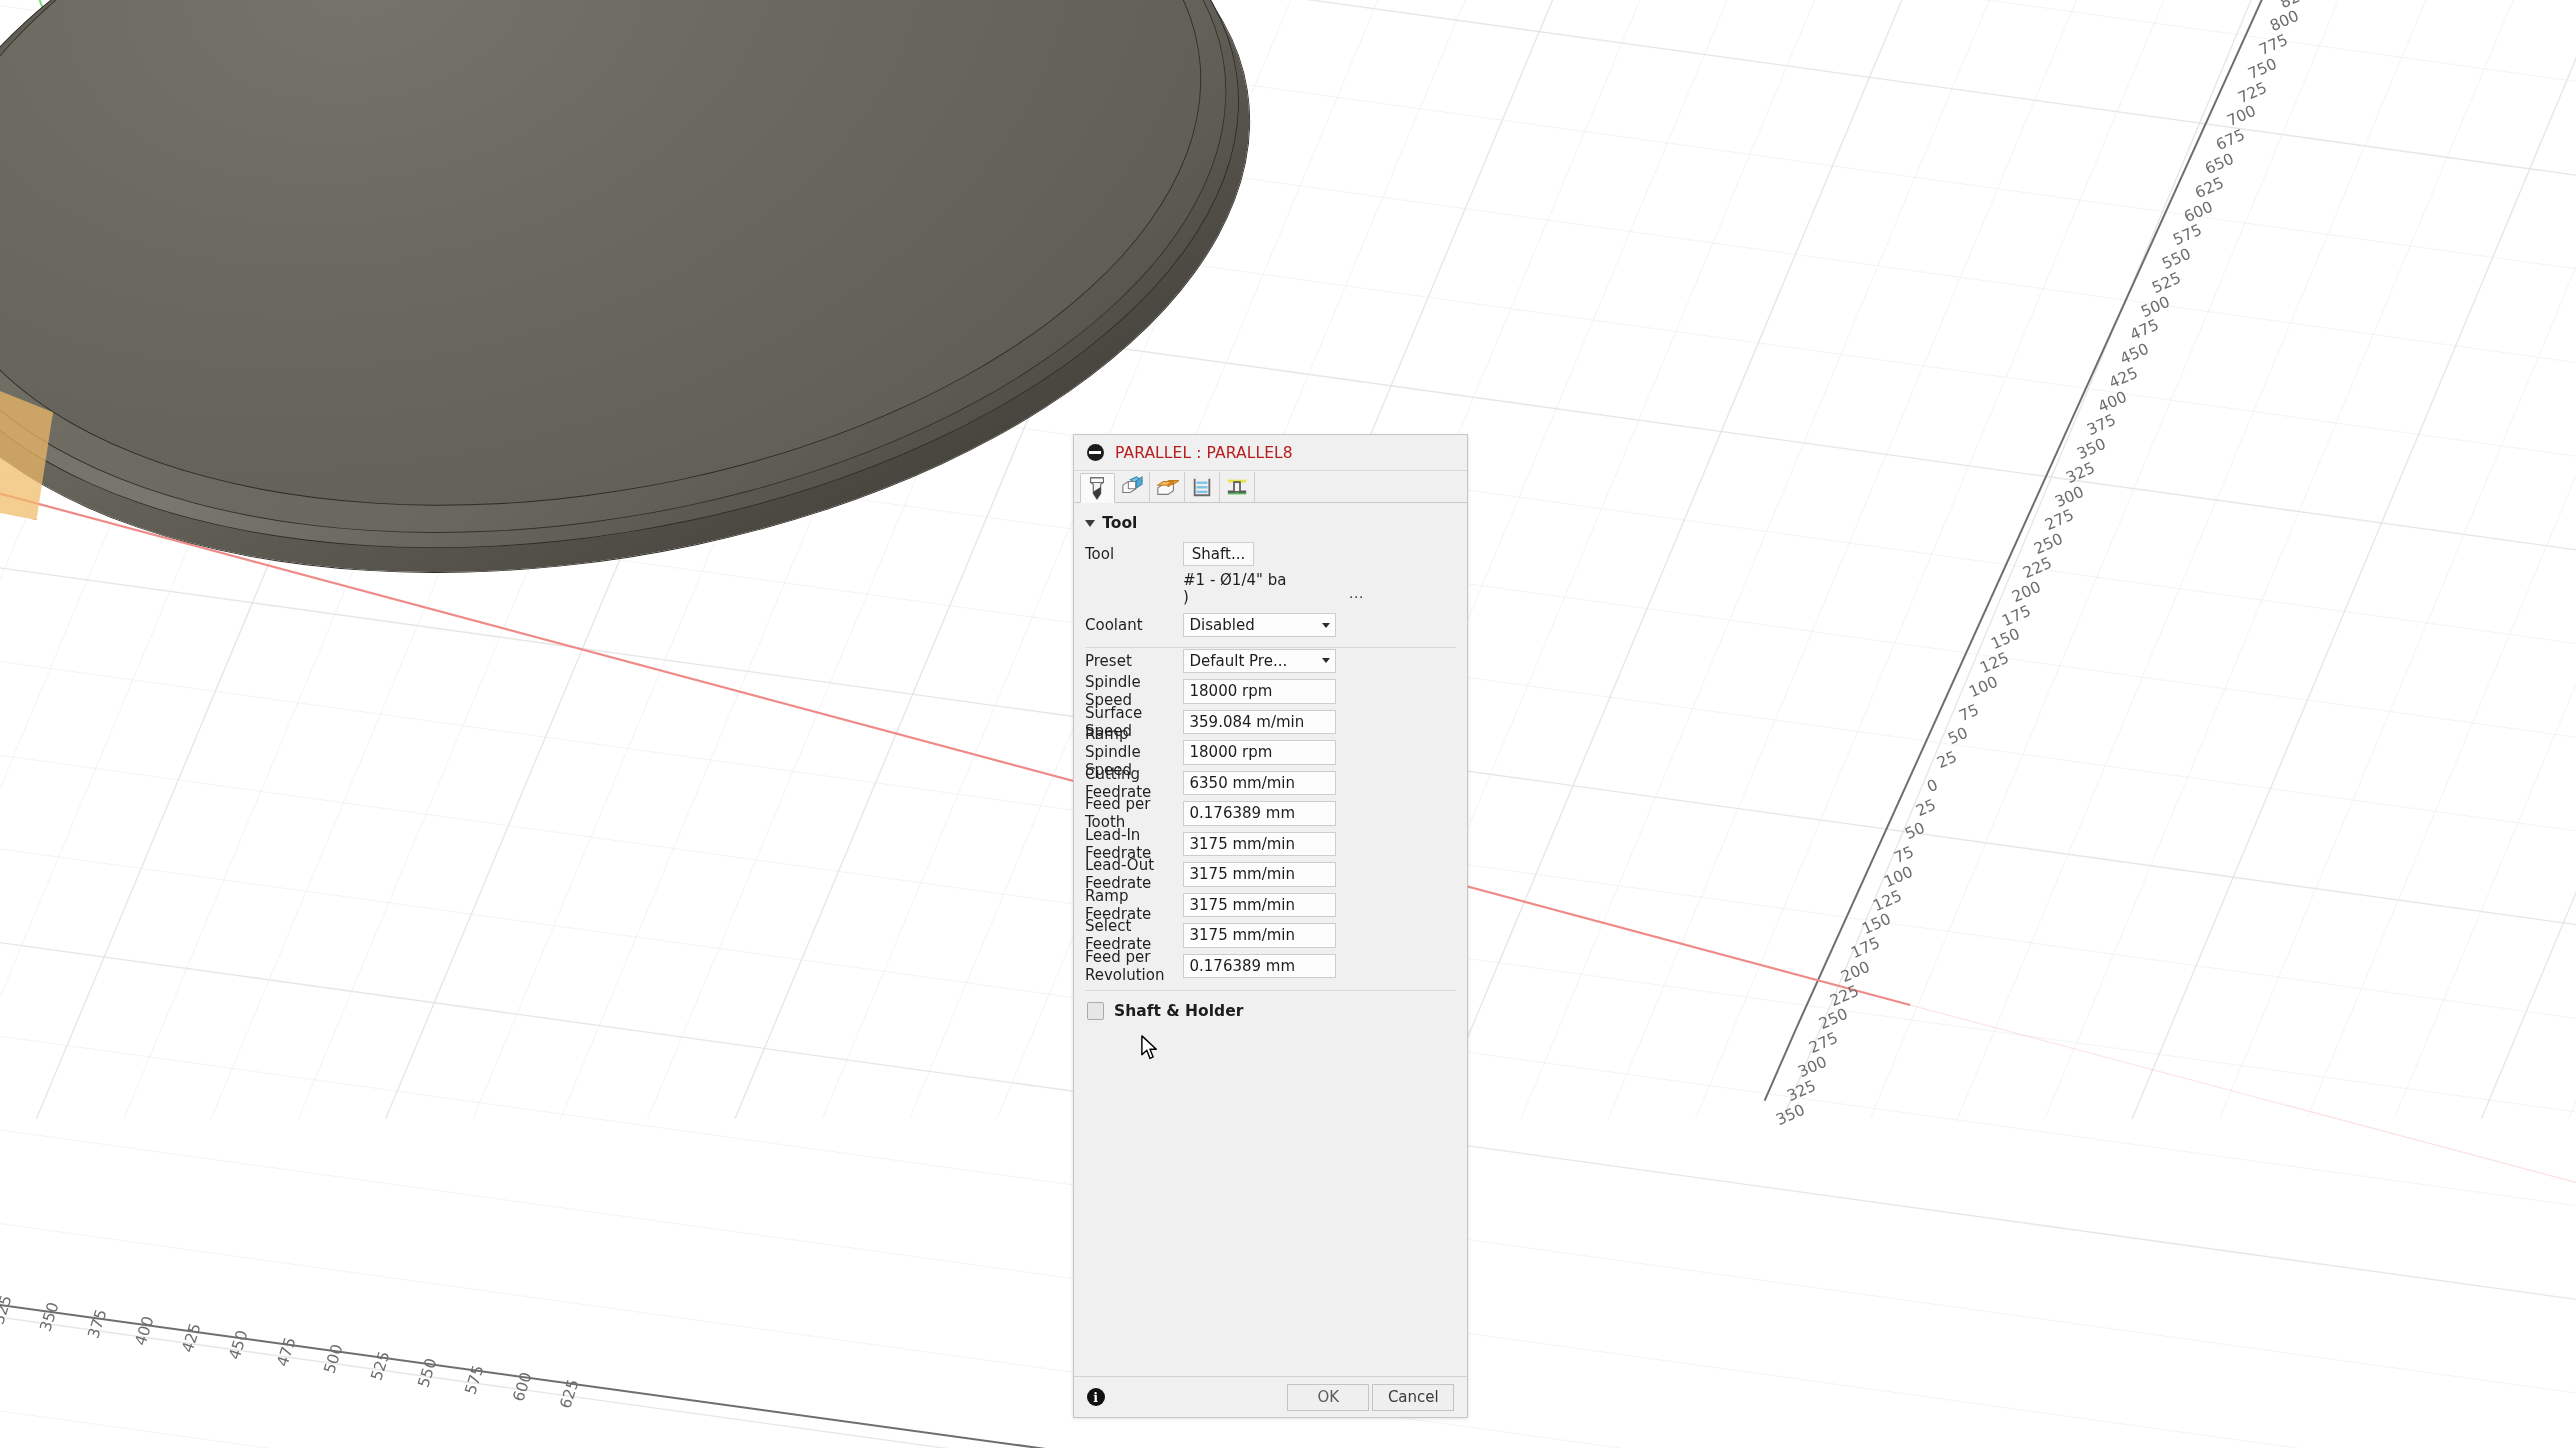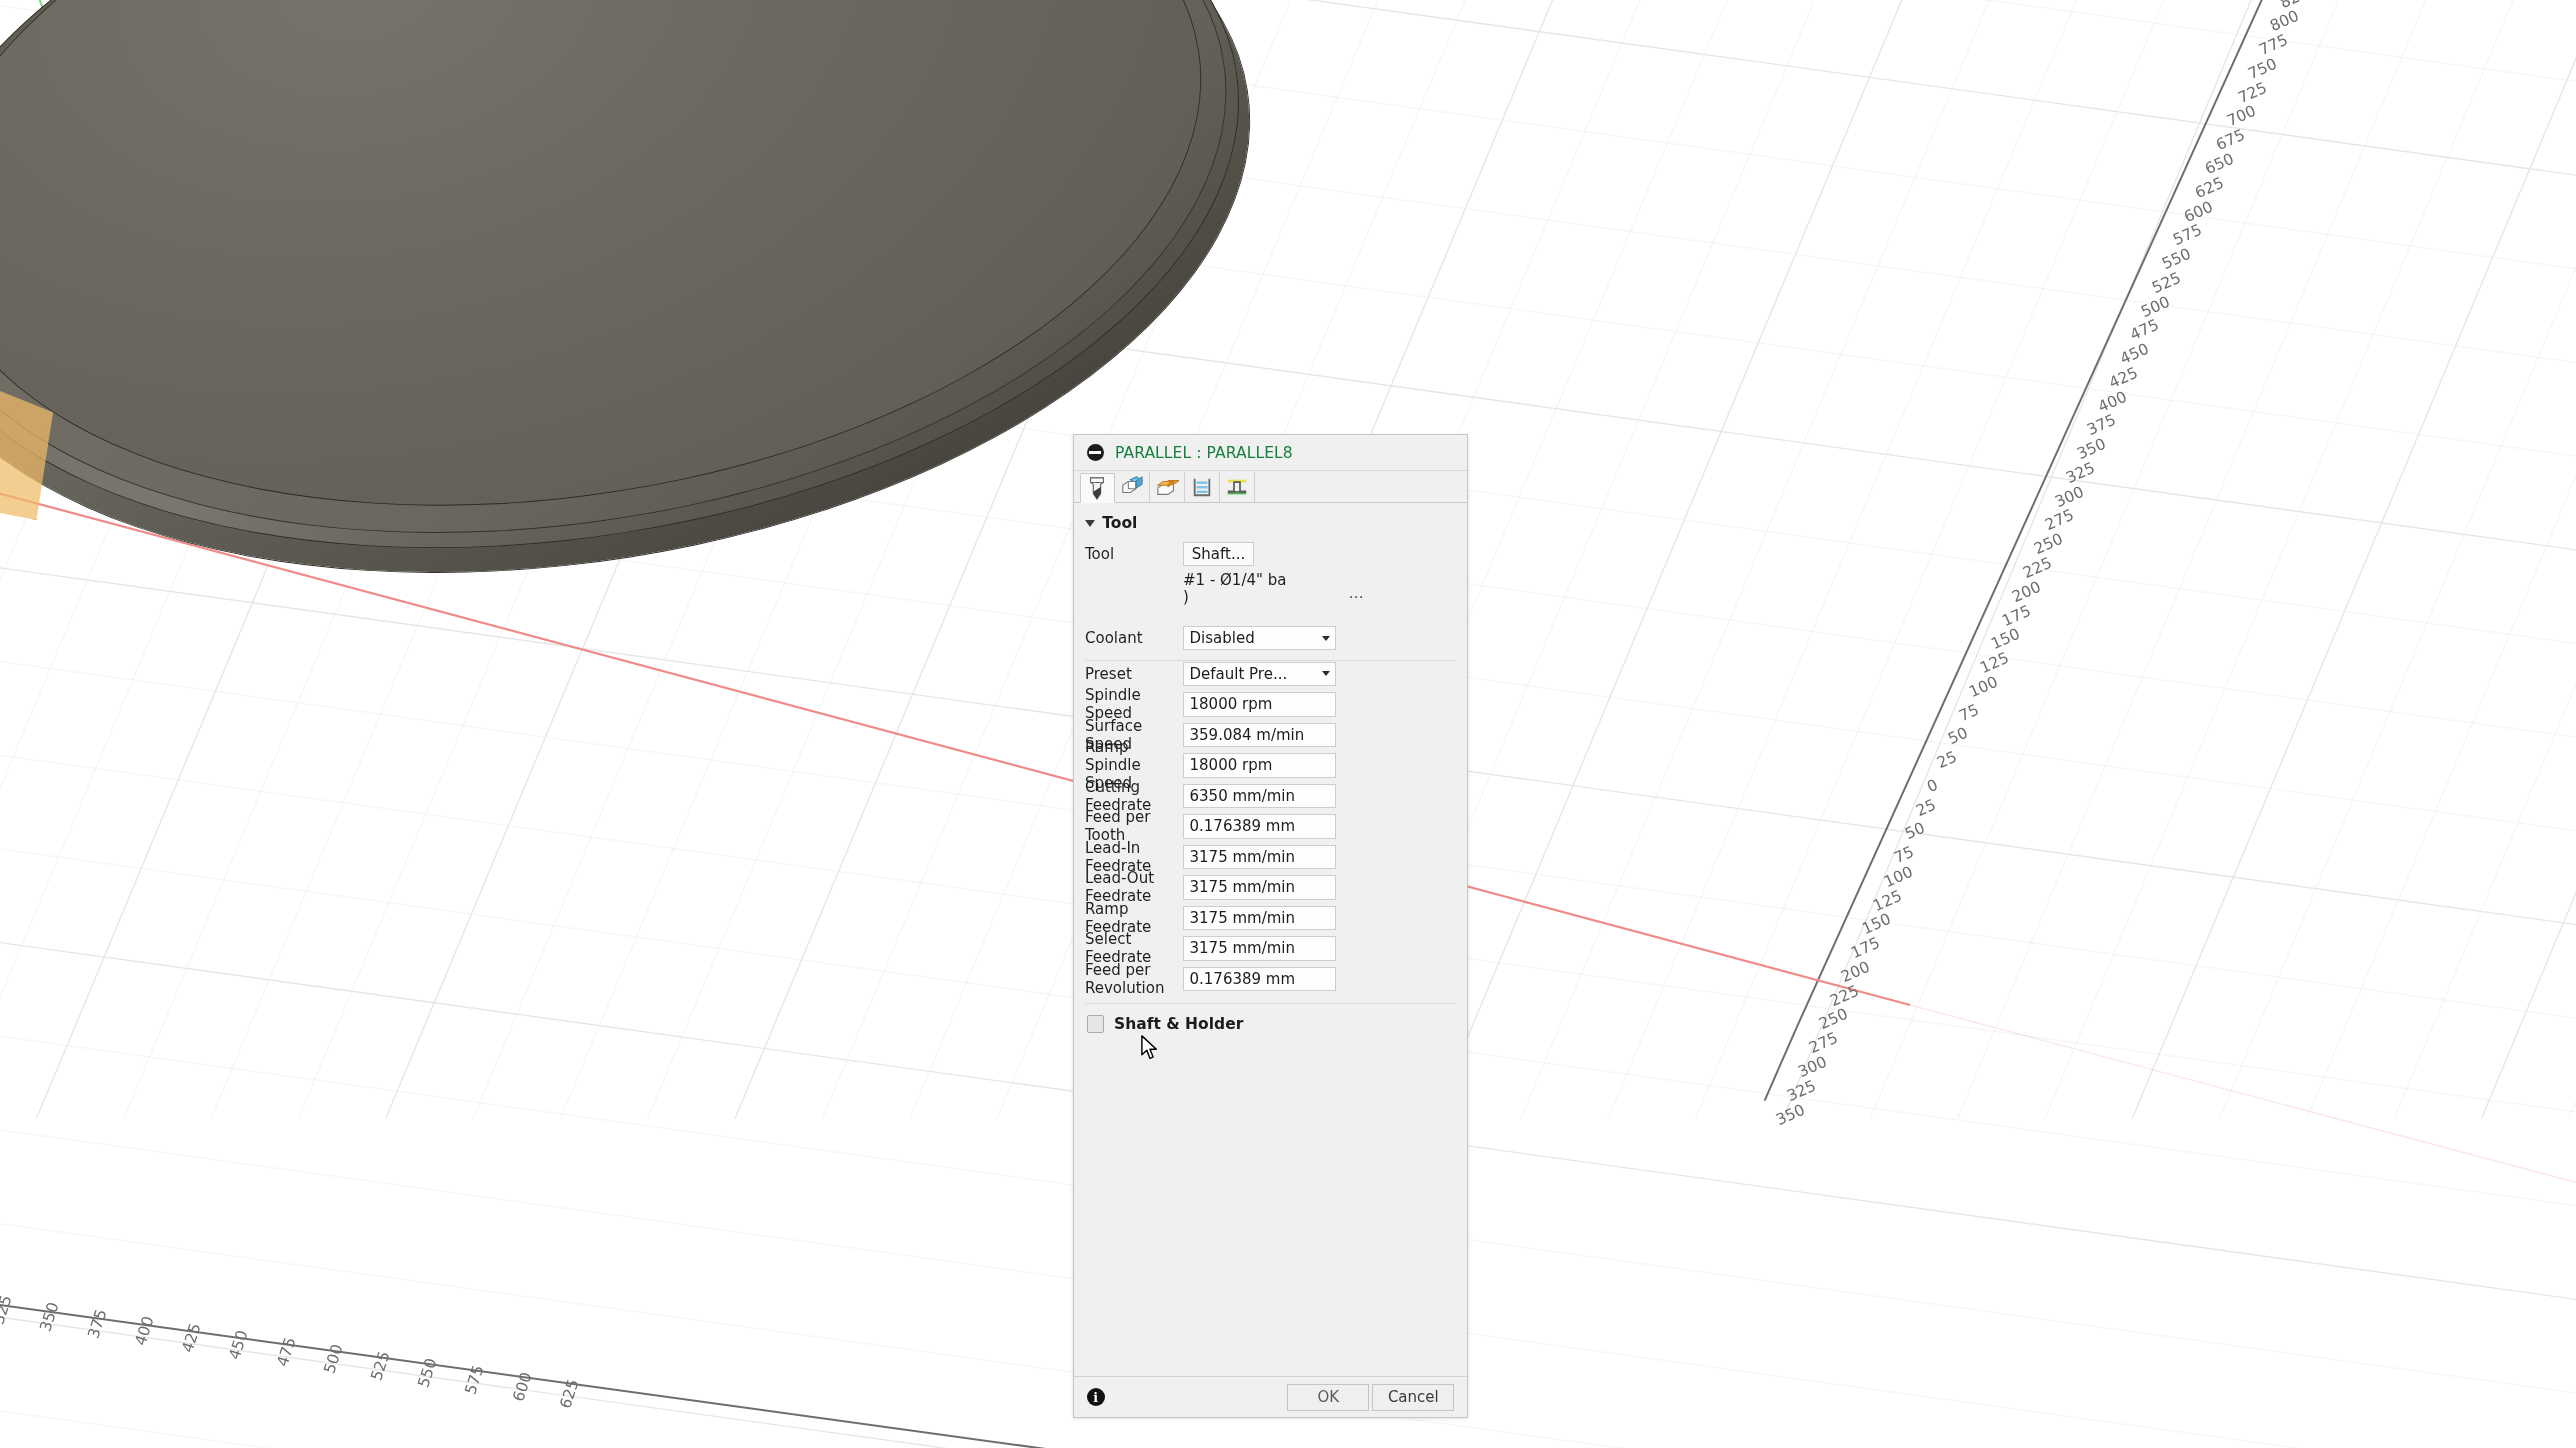--- a/index.html
+++ b/index.html
@@ -62,21 +62,21 @@
     height:35px;flex:0 0 35px;display:flex;align-items:center;gap:11px;
     padding:0 12.7px;background:#f0f0f0;border-bottom:0.9px solid #d7d7d7;
   }
   .collapse-ico{
     width:17.3px;height:17.3px;border-radius:50%;background:#1c1c1c;
     position:relative;flex:0 0 17.3px;
   }
   .collapse-ico::after{
     content:"";position:absolute;left:2.7px;top:7.3px;width:12px;height:2.7px;background:#fff;
   }
-  #dlg-title{font-size:15.5px;color:#15803d;letter-spacing:0.1px;white-space:nowrap;}
+  #dlg-title{font-size:15.5px;color:#b91c1c;letter-spacing:0.1px;white-space:nowrap;}
 
   
   #tabstrip{
     height:31px;flex:0 0 31px;display:flex;align-items:flex-end;
     background:#f0f0f0;border-bottom:0.9px solid #c9c9c9;padding-left:5.5px;
   }
   .tab{
     width:35px;height:30px;display:flex;align-items:center;justify-content:center;
     border-right:0.9px solid #cfcfcf;box-sizing:border-box;position:relative;
   }
@@ -410,21 +410,21 @@
       <span class="lbl">Tool</span>
       <div class="btn-select">Shaft...</div>
     </div>
 
     <div class="tool-desc">
       <div>#1 - Ø1/4" ba</div>
       <div>)</div>
       <span class="ell">⋯</span>
     </div>
 
-    <div class="row" style="margin-top:19px">
+    <div class="row" style="margin-top:6px">
       <span class="lbl">Coolant</span>
       <div class="dropdown">
         <span class="dval">Disabled</span>
         <span class="dd-arrow"></span>
       </div>
     </div>
 
     <div class="divider"></div>
 
 

